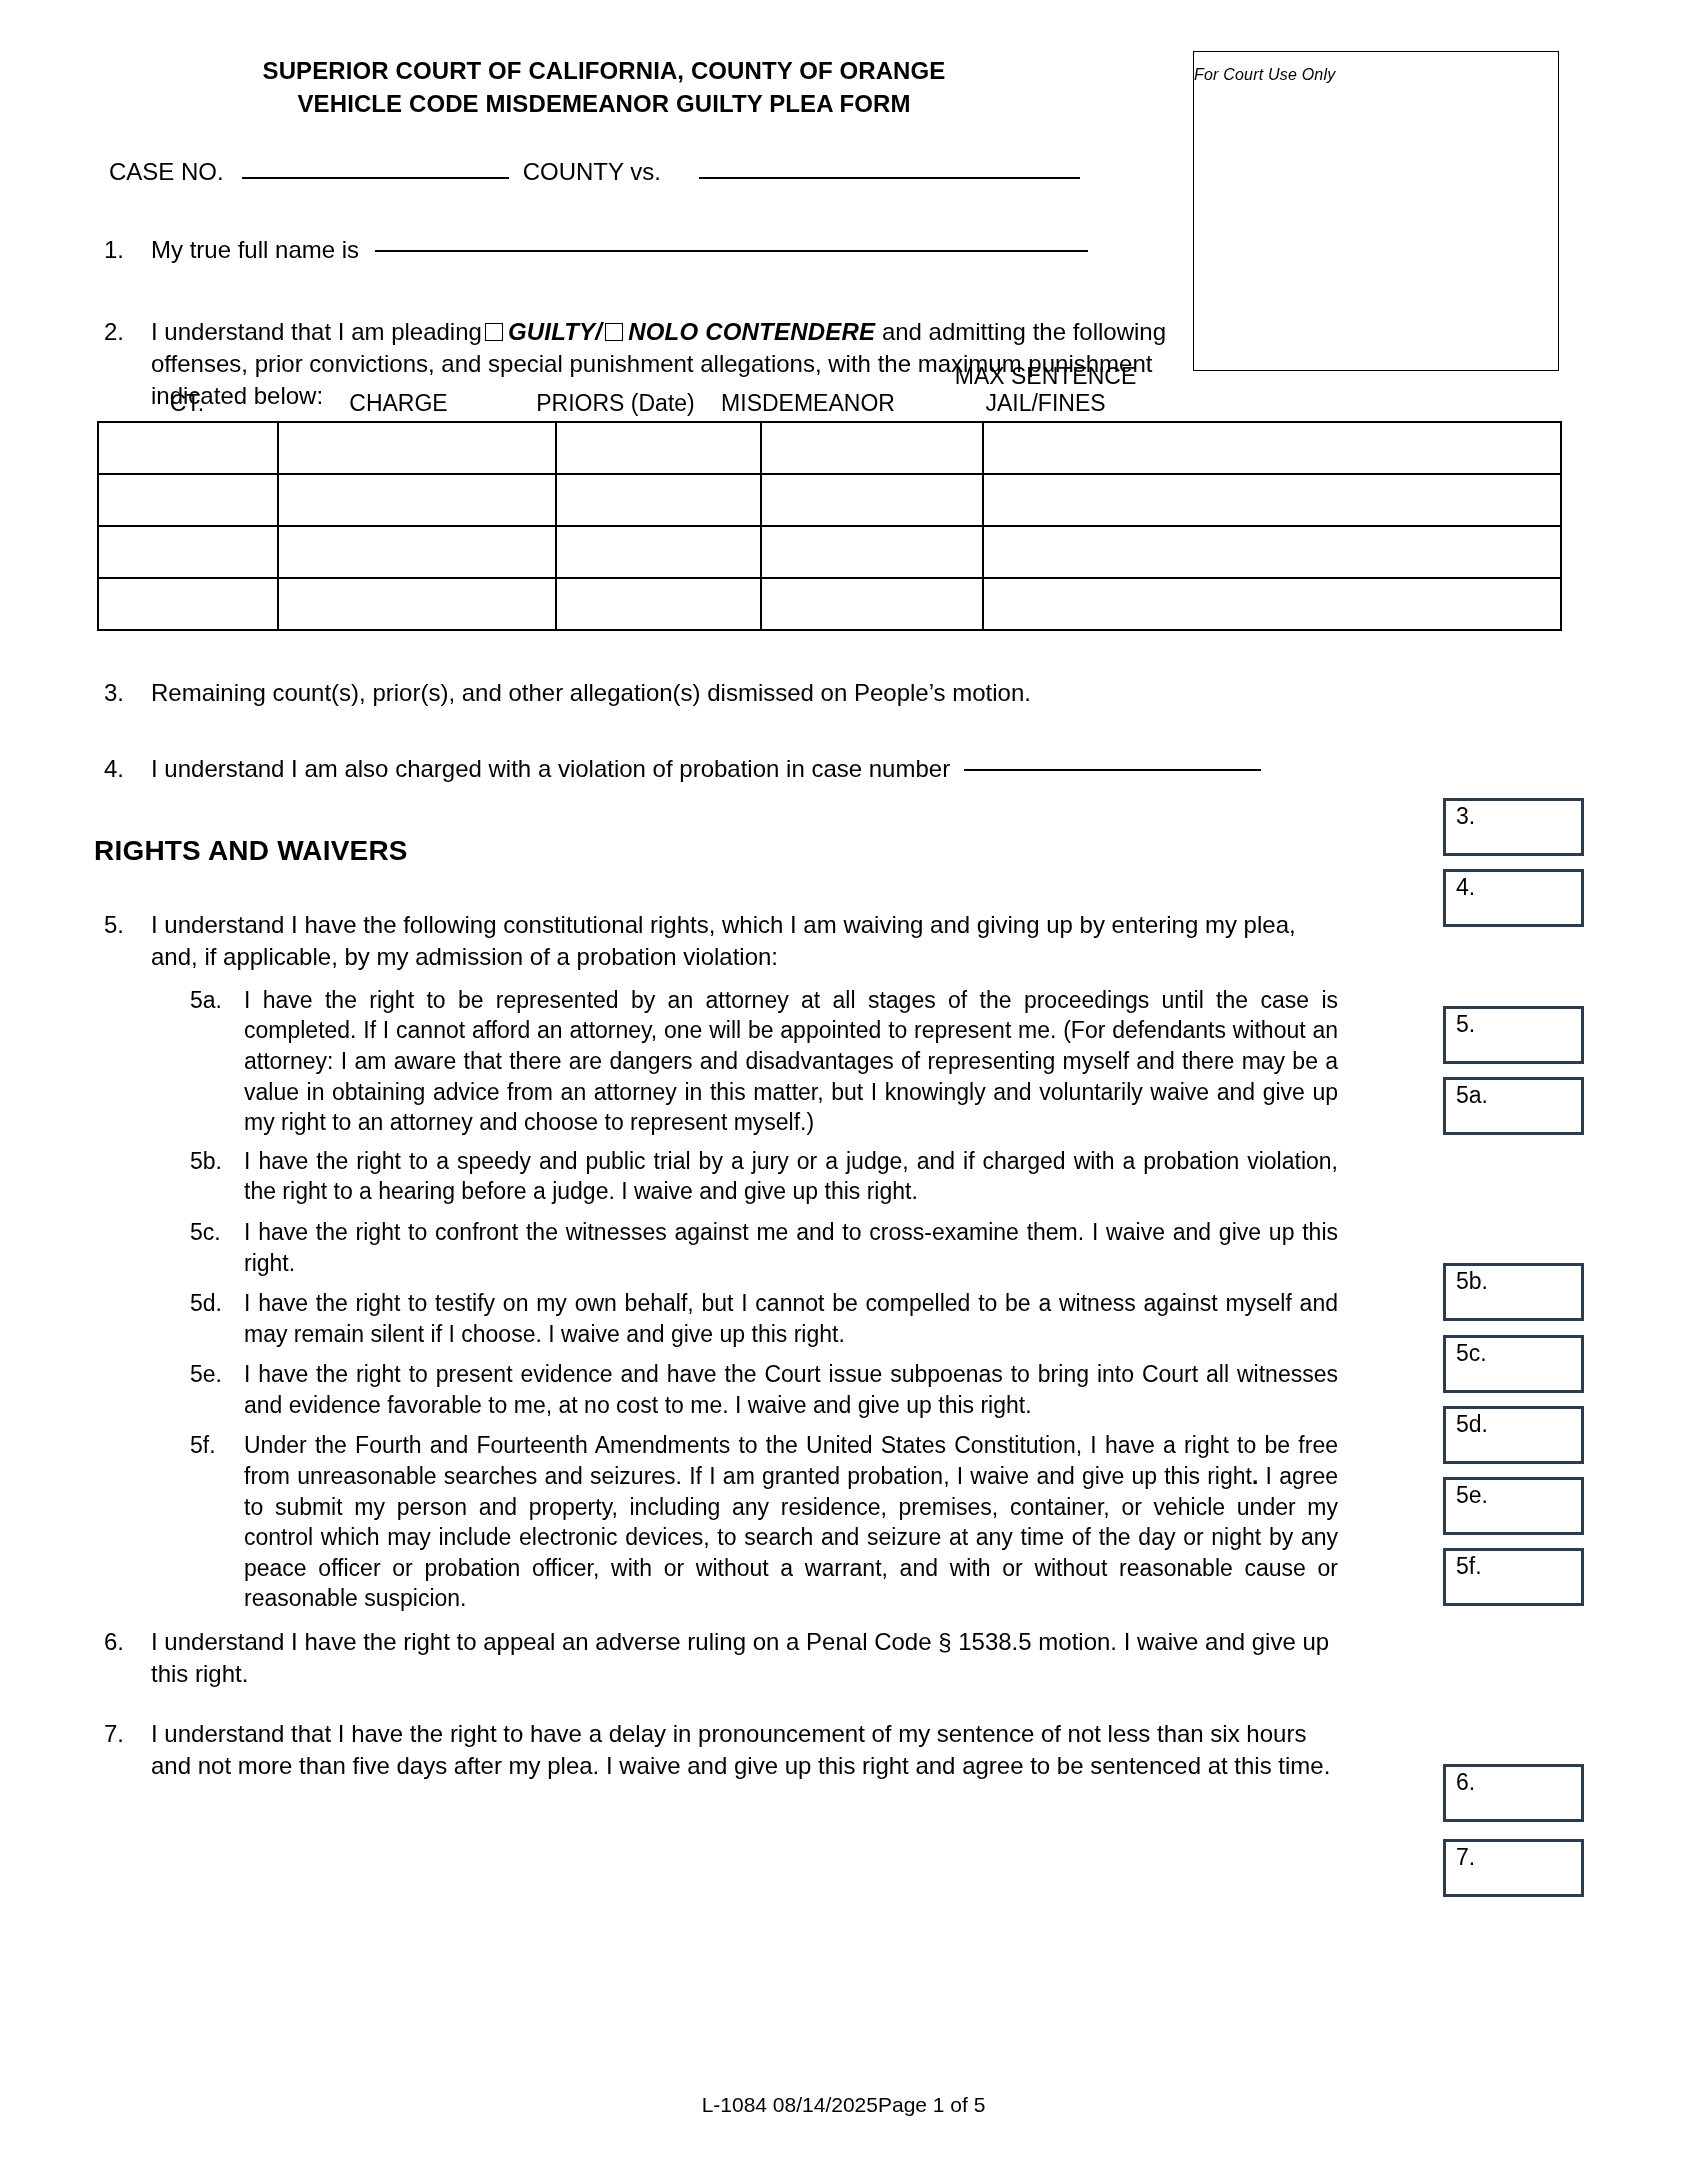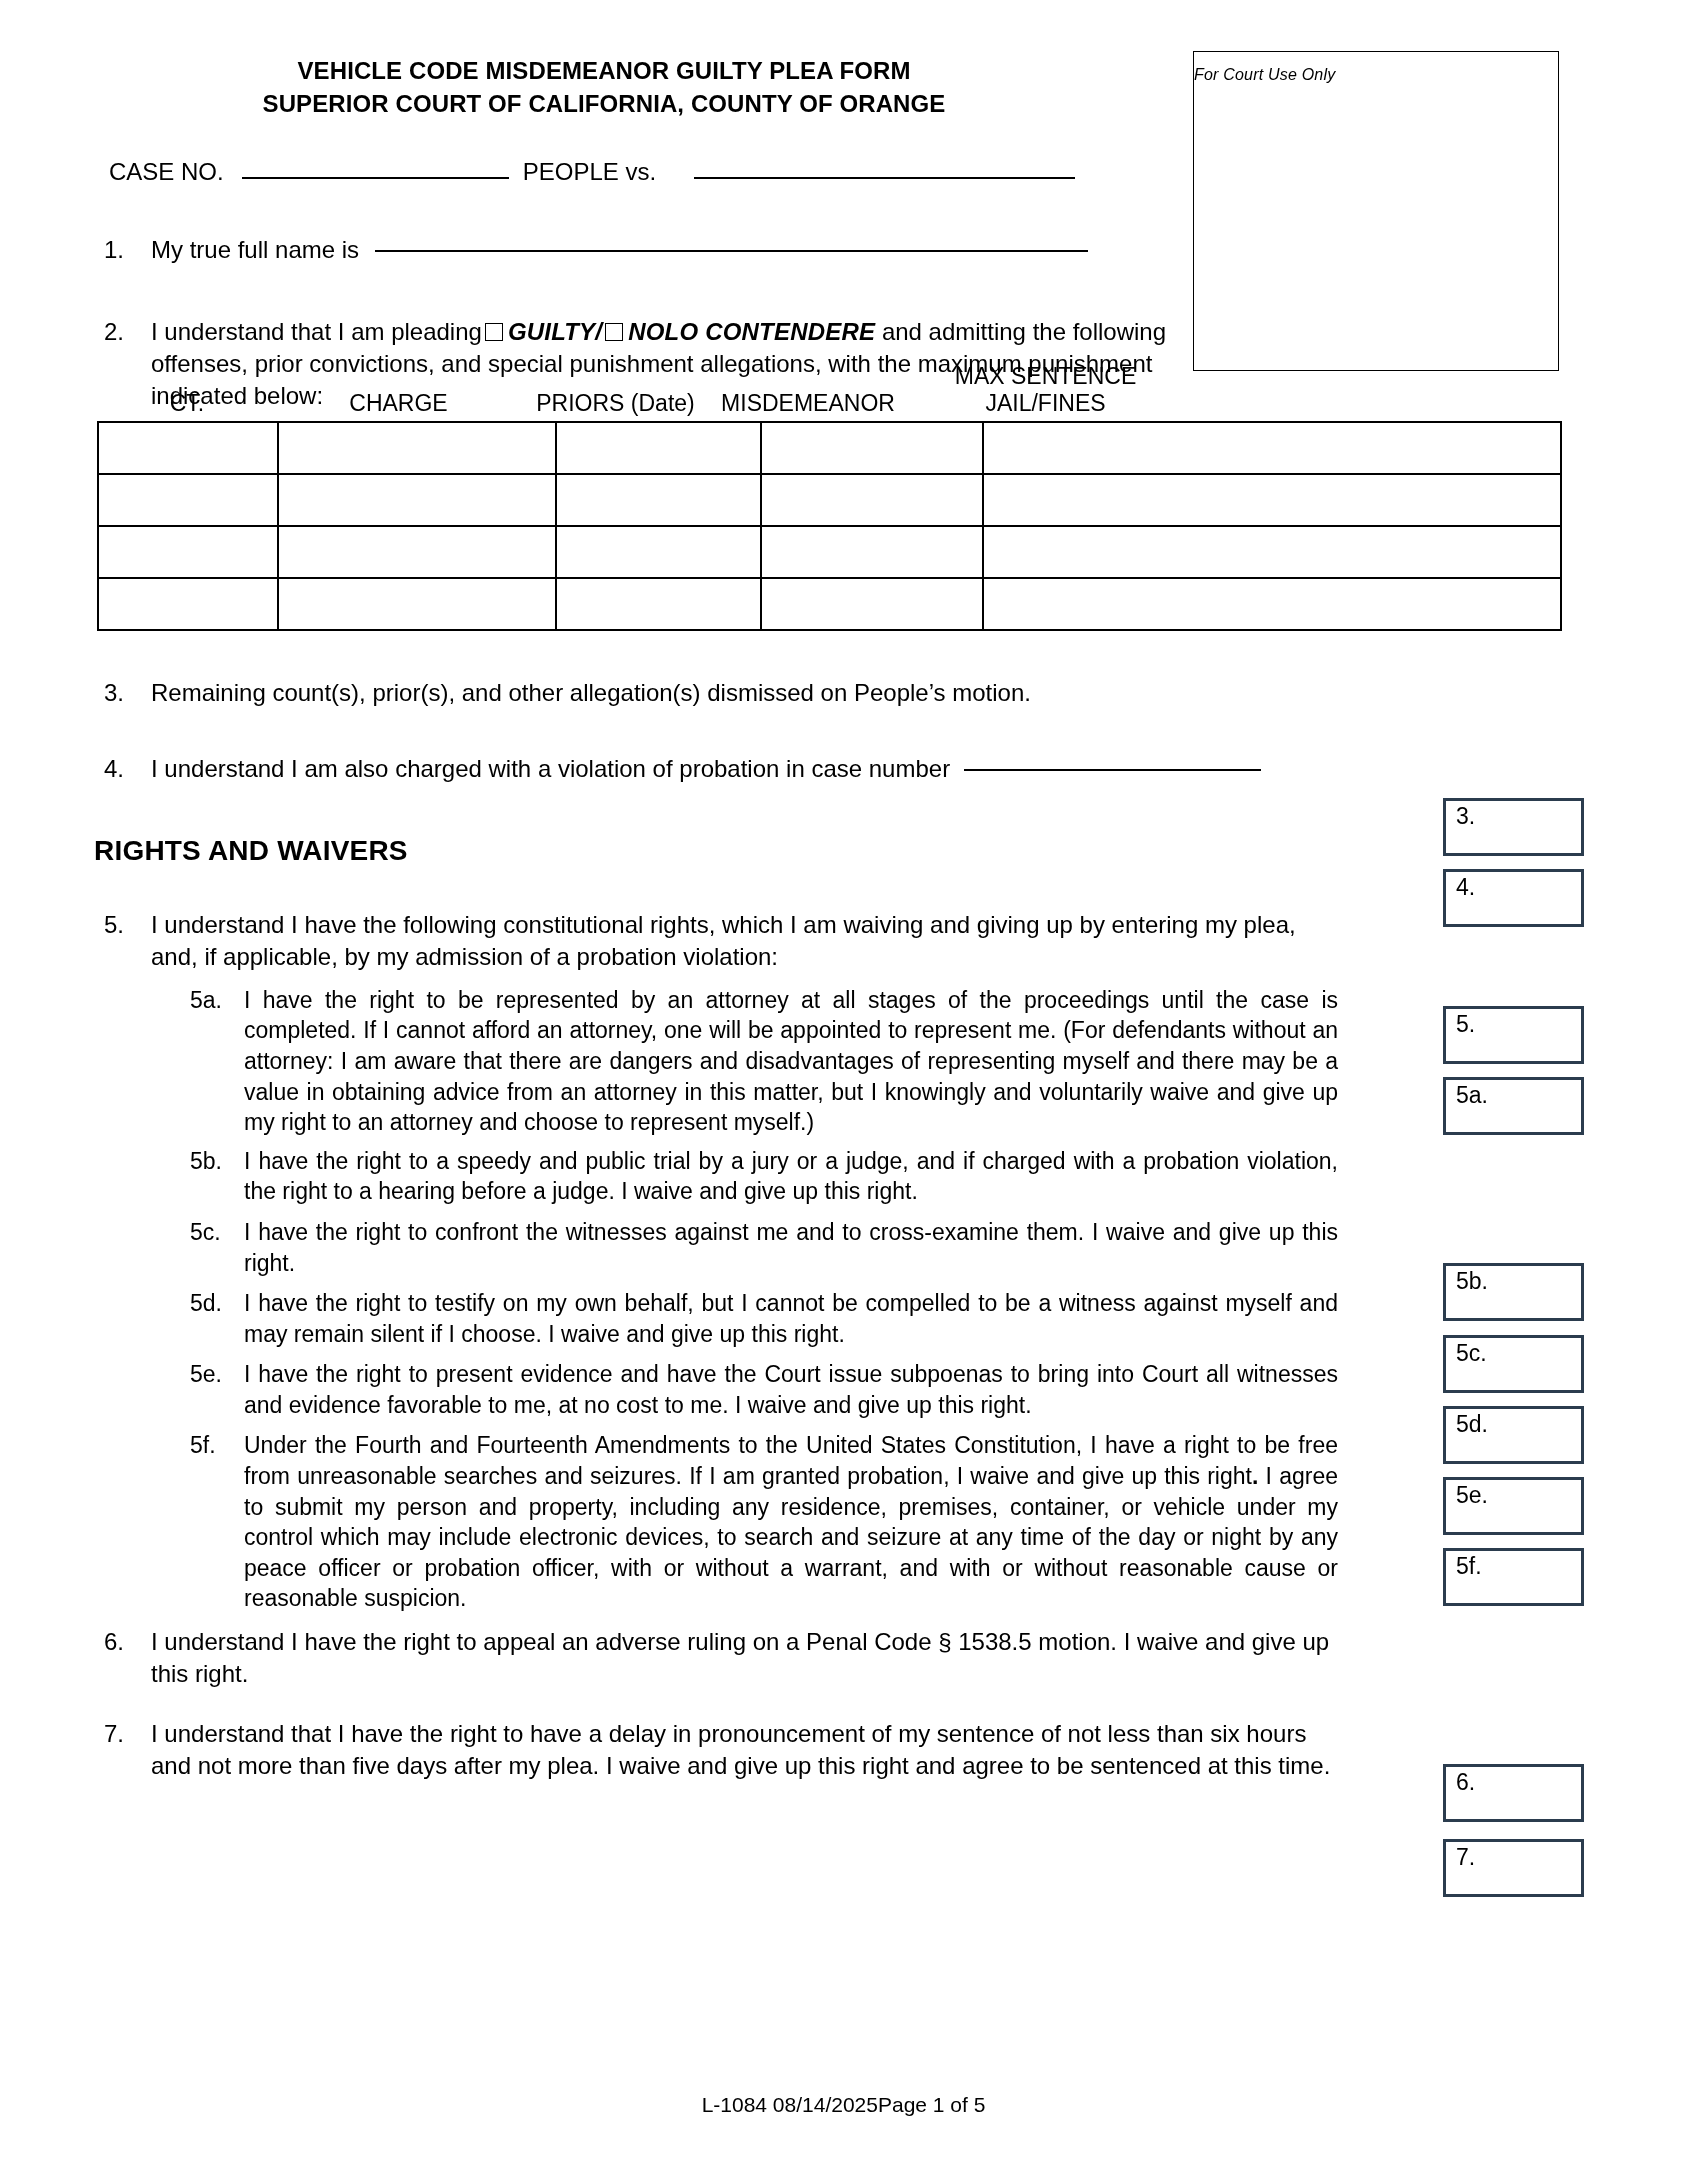--- a/index.html
+++ b/index.html
@@ -194,32 +194,32 @@
   }
   .nowrap { white-space: nowrap; }
 </style>
 </head>
 <body>
 
 <div class="page">
 
   <div class="header-zone">
     <div class="title-block">
+      <div>SUPERIOR COURT OF CALIFORNIA, COUNTY OF ORANGE</div>
       <div>VEHICLE CODE MISDEMEANOR GUILTY PLEA FORM</div>
-      <div>SUPERIOR COURT OF CALIFORNIA, COUNTY OF ORANGE</div>
     </div>
 
     <div class="court-box">
       <div class="court-box-label">For Court Use Only</div>
     </div>
 
     <div class="case-line">
       <span class="lbl">CASE NO.</span>
       <span class="rule rule-case"></span>
-      <span class="lbl">PEOPLE vs.</span>
+      <span class="lbl">COUNTY vs.</span>
       <span class="rule rule-people"></span>
     </div>
 
     <div class="item" id="item1">
       <span class="num">1.</span>
       <span class="body">
         <span class="nowrap">My true full name is</span><span class="rule name-rule"></span>
       </span>
     </div>
 

